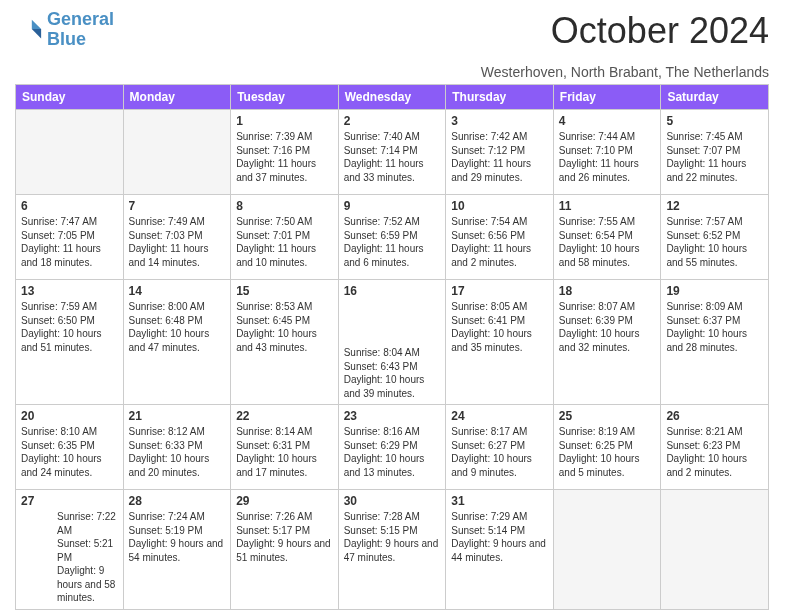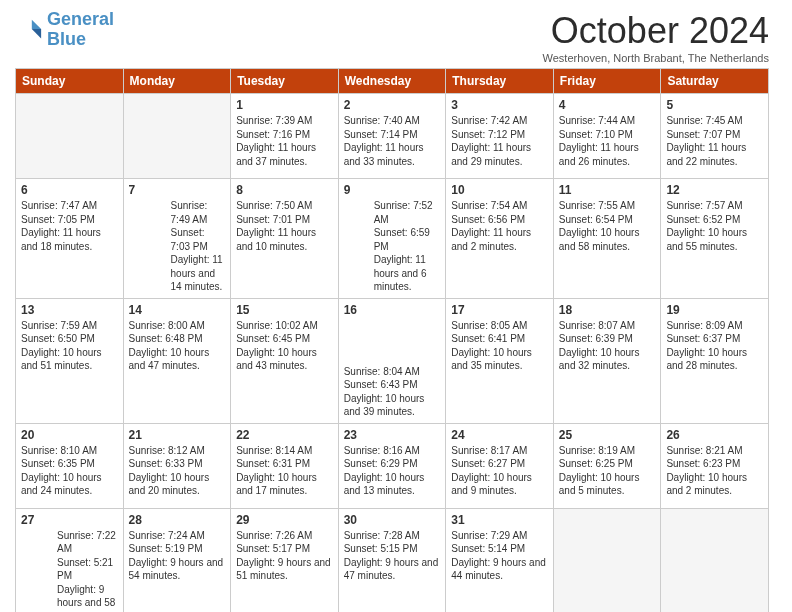--- a/index.html
+++ b/index.html
@@ -5,23 +5,23 @@
     * { box-sizing: border-box; margin: 0; padding: 0; }
     body { font-family: Arial, sans-serif; background: #fff; width: 792px; height: 612px; overflow: hidden; }
     .page { width: 784px; min-height: 612px; padding: 10px 15px; }
     .header { display: flex; justify-content: space-between; align-items: flex-start; margin-bottom: 4px; }
     .logo { display: flex; align-items: center; }
     .logo-text { font-size: 18px; font-weight: bold; color: #1a3a5c; line-height: 1.1; }
     .logo-text span { color: #4a90c4; }
     .logo-icon { width: 28px; height: 28px; margin-right: 4px; }
     .title-block { text-align: right; }
     .month-title { font-size: 36px; color: #2c2c2c; font-weight: 300; }
-    .location { font-size: 11px; color: #555; margin-top: 0; }
+    .location { font-size: 14px; color: #555; margin-top: 12px; }
     .calendar { width: 100%; border-collapse: collapse; table-layout: fixed; }
-    .calendar th { background: #c2410c; color: #fff; font-size: 12px; font-weight: bold; text-align: left; padding: 5px 6px; border: 1px solid #ccc; }
+    .calendar th { background: #8b5cf6; color: #fff; font-size: 12px; font-weight: bold; text-align: left; padding: 5px 6px; border: 1px solid #ccc; }
     .calendar td { border: 1px solid #ccc; vertical-align: top; padding: 4px 5px; font-size: 10px; color: #333; height: 85px; background: #fff; }
     .calendar td.empty { background: #f5f5f5; }
     .day-num { font-size: 12px; font-weight: bold; display: block; margin-bottom: 2px; }
     .cell-text { font-size: 10px; line-height: 1.35; color: #333; }
   </style>
 </head>
 <body>
 
 <div class="page">
   <div class="header">
@@ -90,33 +90,33 @@
         </tr>
         <tr>
           <td>
             <span class="day-num">6</span>
             <div class="cell-text" style="white-space: pre-line;">Sunrise: 7:47 AM
 Sunset: 7:05 PM
 Daylight: 11 hours and 18 minutes.</div>
           </td>
           <td>
             <span class="day-num">7</span>
-            <div class="cell-text" style="white-space: pre-line; margin-left: 42px;">Sunrise: 7:49 AM
+            <div class="cell-text" style="white-space: pre-line;">Sunrise: 7:49 AM
 Sunset: 7:03 PM
 Daylight: 11 hours and 14 minutes.</div>
           </td>
           <td>
             <span class="day-num">8</span>
             <div class="cell-text" style="white-space: pre-line;">Sunrise: 7:50 AM
 Sunset: 7:01 PM
 Daylight: 11 hours and 10 minutes.</div>
           </td>
           <td>
             <span class="day-num">9</span>
-            <div class="cell-text" style="white-space: pre-line; margin-left: 30px;">Sunrise: 7:52 AM
+            <div class="cell-text" style="white-space: pre-line;">Sunrise: 7:52 AM
 Sunset: 6:59 PM
 Daylight: 11 hours and 6 minutes.</div>
           </td>
           <td>
             <span class="day-num">10</span>
             <div class="cell-text" style="white-space: pre-line;">Sunrise: 7:54 AM
 Sunset: 6:56 PM
 Daylight: 11 hours and 2 minutes.</div>
           </td>
           <td>
@@ -140,21 +140,21 @@
 Daylight: 10 hours and 51 minutes.</div>
           </td>
           <td>
             <span class="day-num">14</span>
             <div class="cell-text" style="white-space: pre-line;">Sunrise: 8:00 AM
 Sunset: 6:48 PM
 Daylight: 10 hours and 47 minutes.</div>
           </td>
           <td>
             <span class="day-num">15</span>
-            <div class="cell-text" style="white-space: pre-line;">Sunrise: 10:02 AM
+            <div class="cell-text" style="white-space: pre-line;">Sunrise: 8:53 AM
 Sunset: 6:45 PM
 Daylight: 10 hours and 43 minutes.</div>
           </td>
           <td>
             <span class="day-num">16</span>
             <div class="cell-text" style="white-space: pre-line; margin-top: 48px;">Sunrise: 8:04 AM
 Sunset: 6:43 PM
 Daylight: 10 hours and 39 minutes.</div>
           </td>
           <td>

